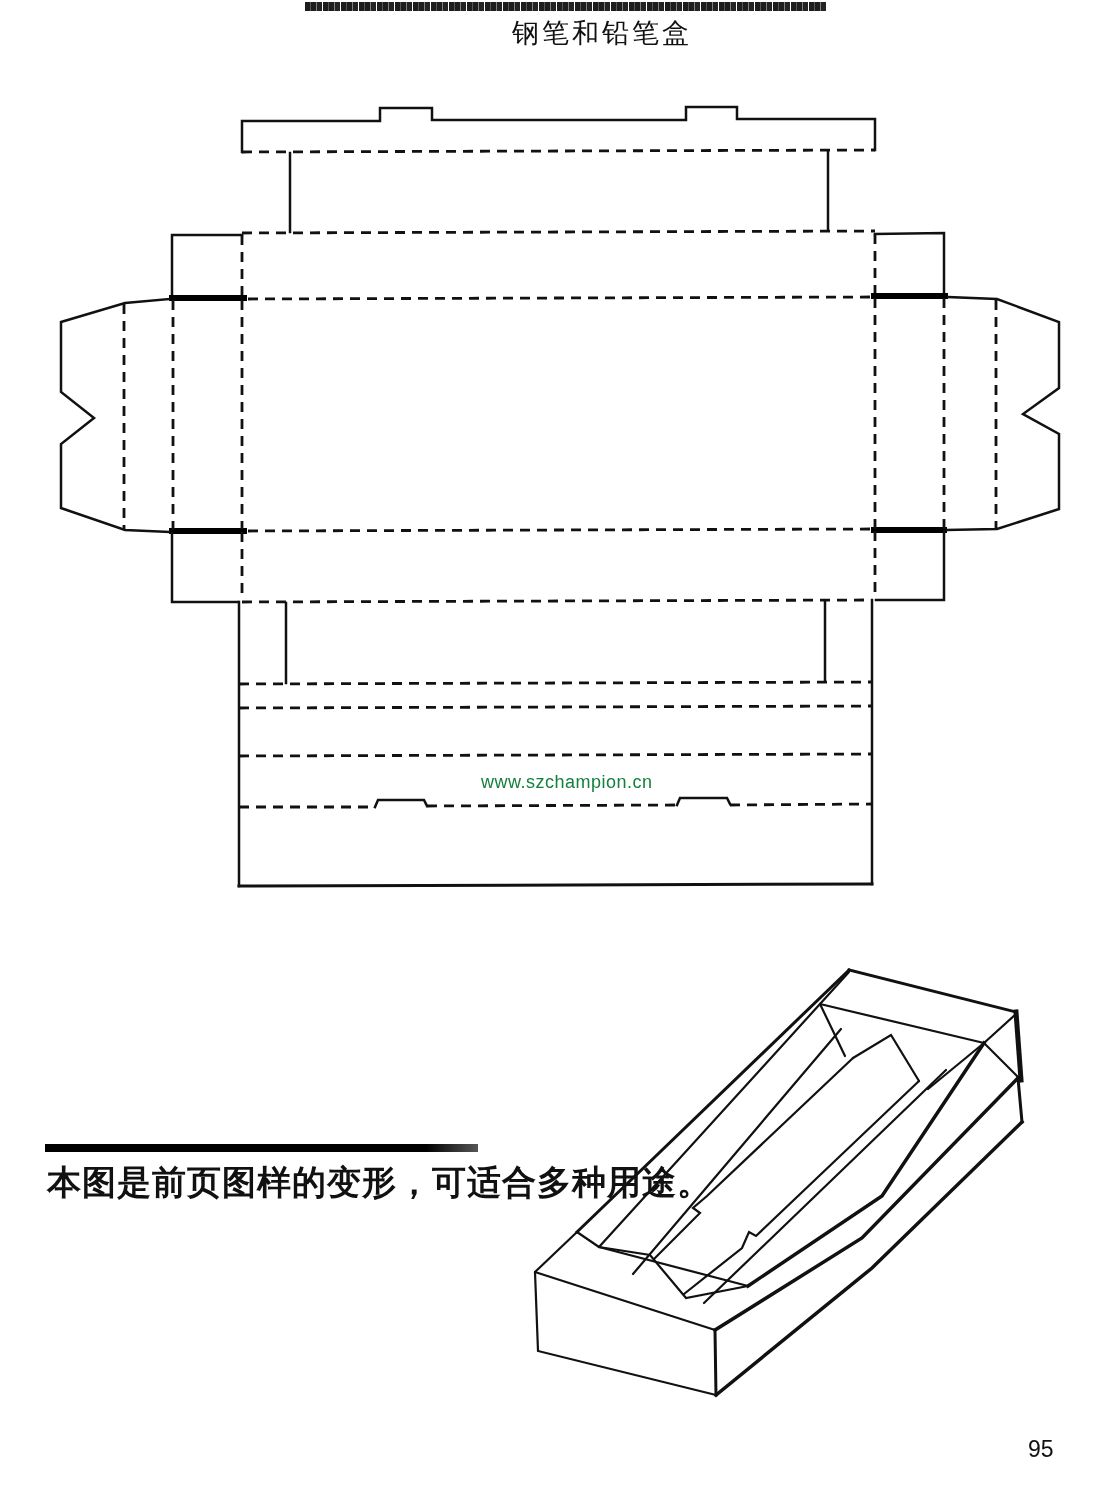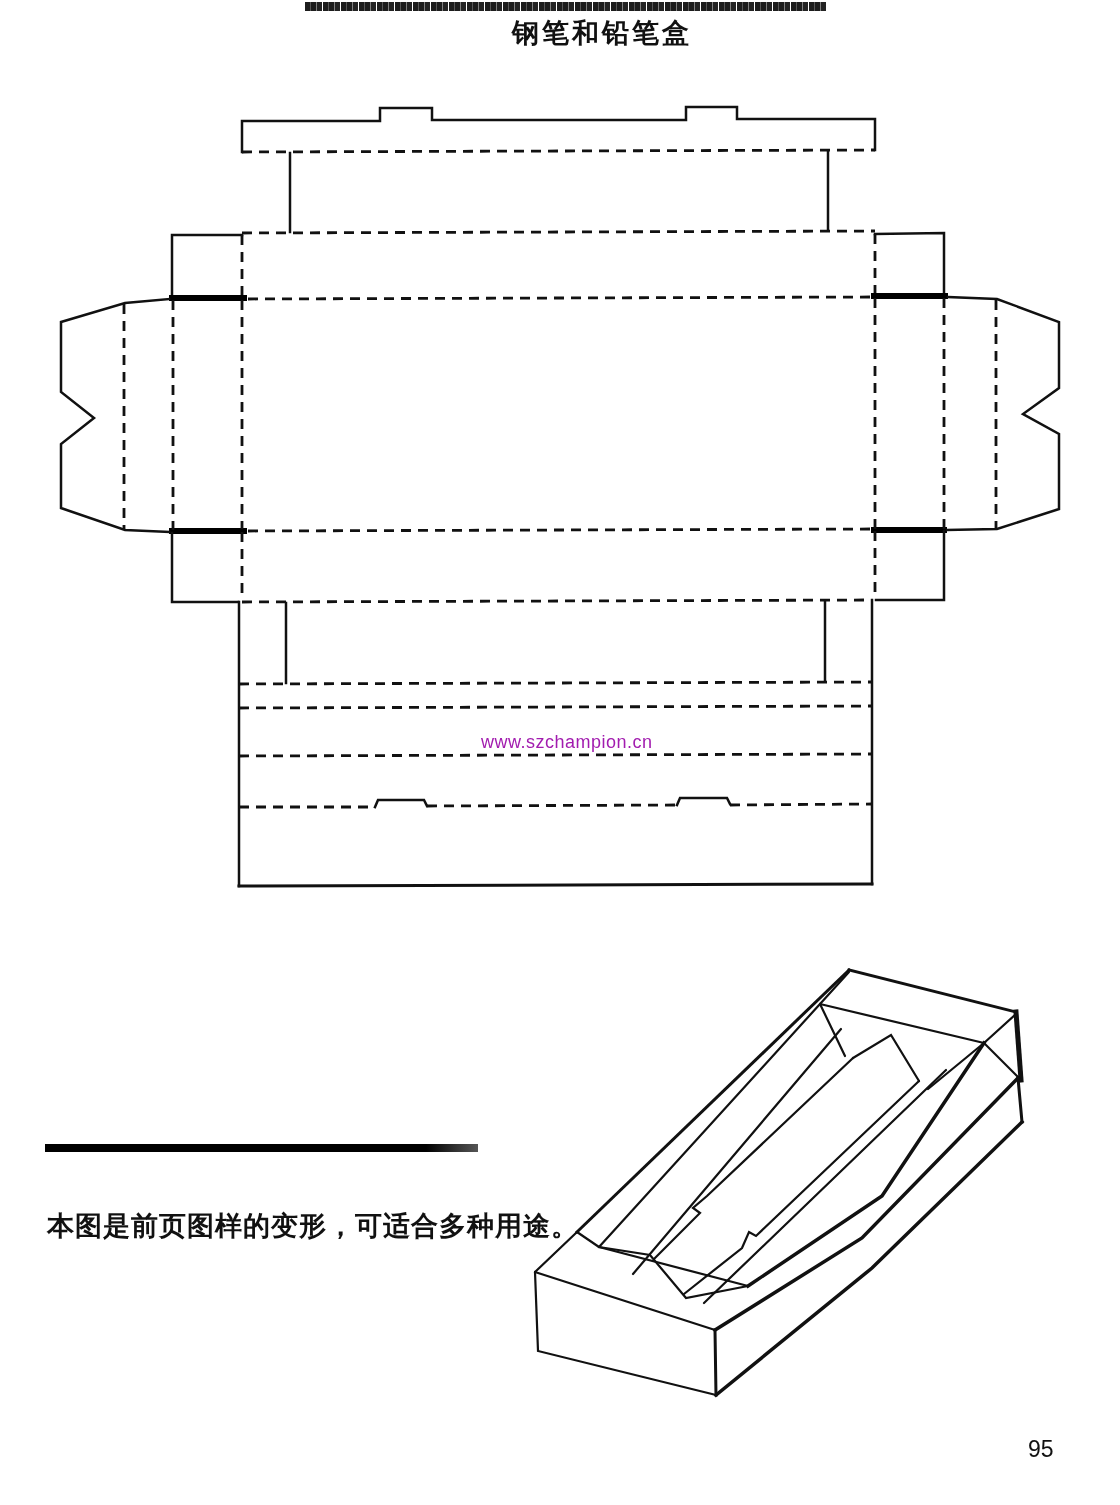--- a/index.html
+++ b/index.html
@@ -13,37 +13,36 @@
   }
   .deco-bar{
     position:absolute;left:305px;top:2px;width:522px;height:9px;
     background:
       repeating-linear-gradient(90deg,#0a0a0a 0 5px,#4a4a4a 5px 6px,#0a0a0a 6px 11px,#777 11px 12px,#111 12px 17px,#fff 17px 18px),
       #111;
     opacity:.92;
   }
   .page-title{
     position:absolute;left:512px;top:15px;
-    font-size:27px;font-weight:bold;letter-spacing:3px;
+    font-size:27px;font-weight:normal;letter-spacing:3px;
     white-space:nowrap;
   }
   .watermark{
     position:absolute;left:481px;top:732px;
     font-size:18px;letter-spacing:.5px;white-space:nowrap;
     font-family:"Liberation Sans","DejaVu Sans",sans-serif;
   }
   .caption-rule{
     position:absolute;left:45px;top:1144px;width:433px;height:8px;
     background:linear-gradient(90deg,#000 0 88%,#333 95%,#555 100%);
   }
   .caption-text{
     position:absolute;left:47px;top:1160px;
-    font-size:27px;font-weight:bold;letter-spacing:1px;
+    font-size:34px;font-weight:bold;letter-spacing:1px;
     white-space:nowrap;
-    margin-top:48px;
   }
   .page-number{
     position:absolute;left:1028px;top:1436px;
     font-size:23px;font-family:Liberation Sans, sans-serif;
   }
   svg.art{position:absolute;left:0;top:0;}
   .ln{stroke:#111;fill:none;stroke-width:2.5;stroke-linecap:square;stroke-linejoin:miter;}
   .lnthin{stroke:#111;fill:none;stroke-width:2.2;stroke-linecap:round;}
   .dash{stroke:#111;fill:none;stroke-width:2.8;stroke-dasharray:10 7;stroke-linecap:butt;}
   .thick{stroke:#000;fill:none;stroke-width:6;stroke-linecap:butt;}
@@ -160,20 +159,20 @@
       <path class="lnthin" d="M599,1247 L650,1255 L686,1298 L748,1286"></path>
       <path class="lnthin" d="M654,1259 L700,1213 L693,1208 L707,1196 L853,1058"></path>
       <path class="lnthin" d="M853,1058 L891,1035 L919,1081"></path>
       <path class="lnthin" d="M919,1081 L756,1236 L749,1232 L742,1248 L684,1294"></path>
       <path class="lnthin" d="M820,1004 L845,1056"></path>
       <path class="lnthin" d="M984,1043 L928,1089"></path>
       <path class="lnthin" d="M704,1303 L946,1070"></path>
     </g>
   </svg>
 
-  <div class="watermark" style="color: #a21caf;">www.szchampion.cn</div>
+  <div class="watermark" style="color: #15803d; margin-top: 40px;">www.szchampion.cn</div>
 
   <div class="caption-rule"></div>
   <div class="caption-text">本图是前页图样的变形，可适合多种用途。</div>
 
   <div class="page-number">95</div>
 
 </div>
 
 </body></html>

